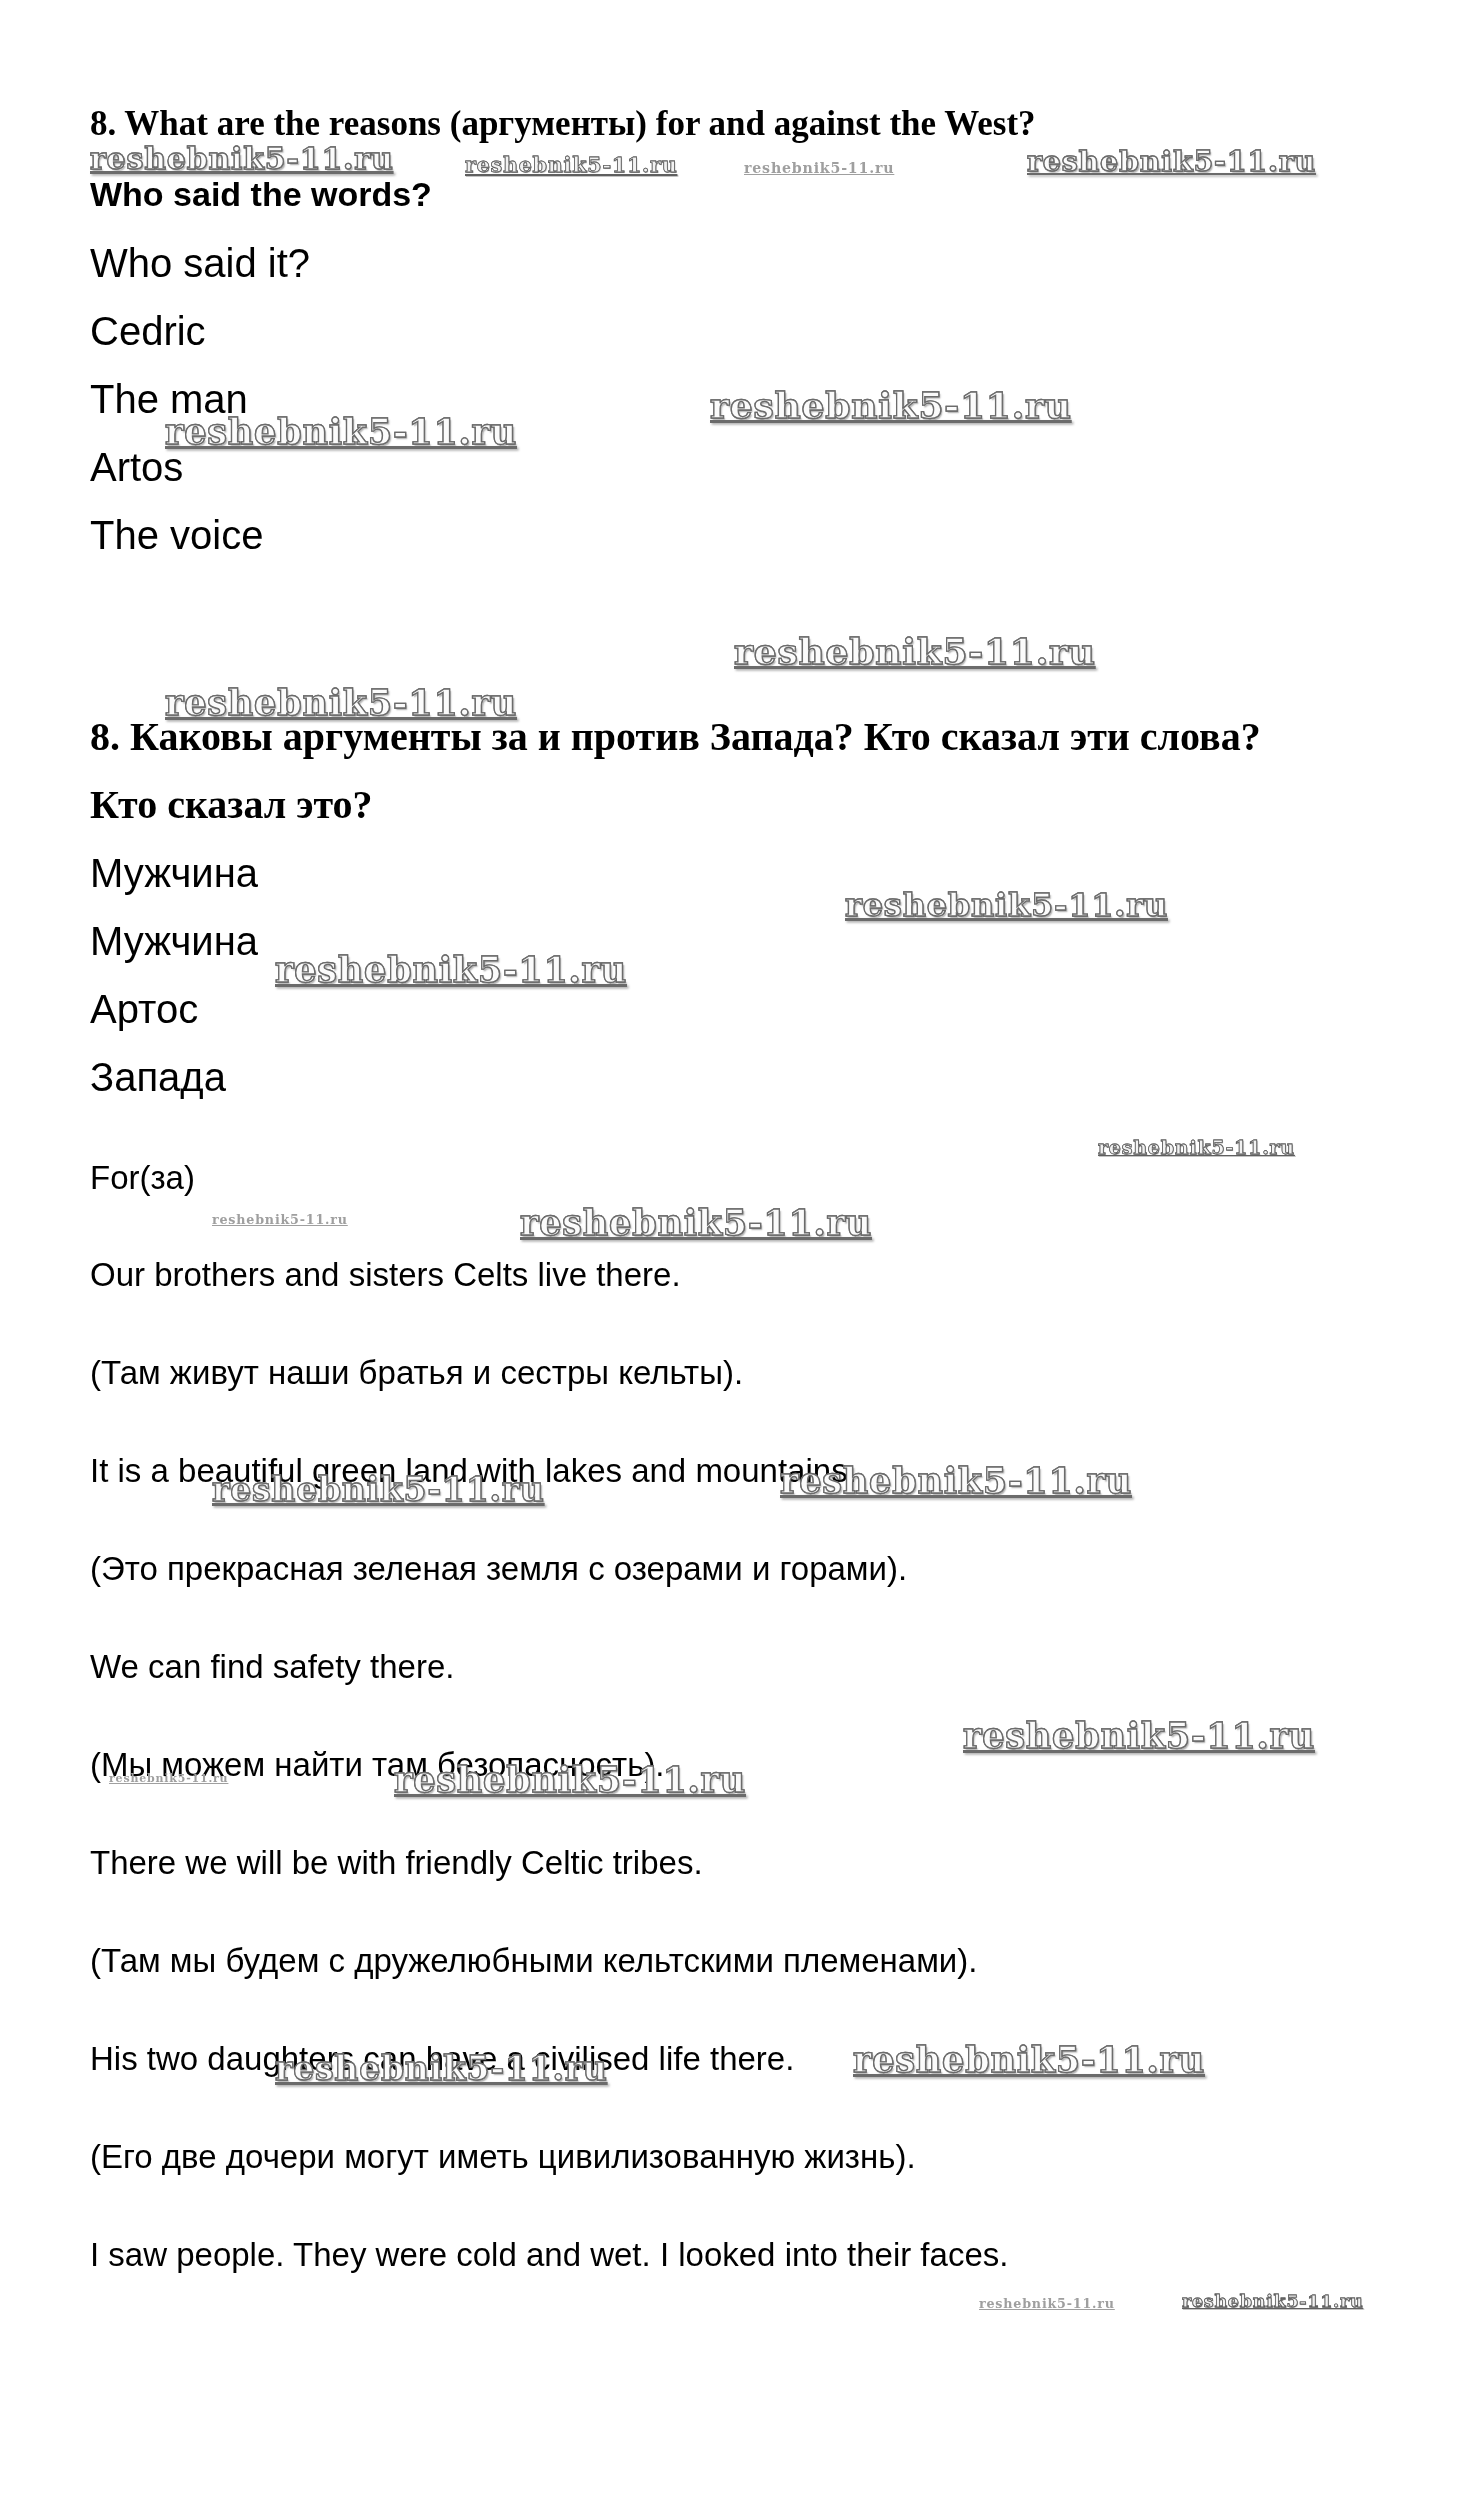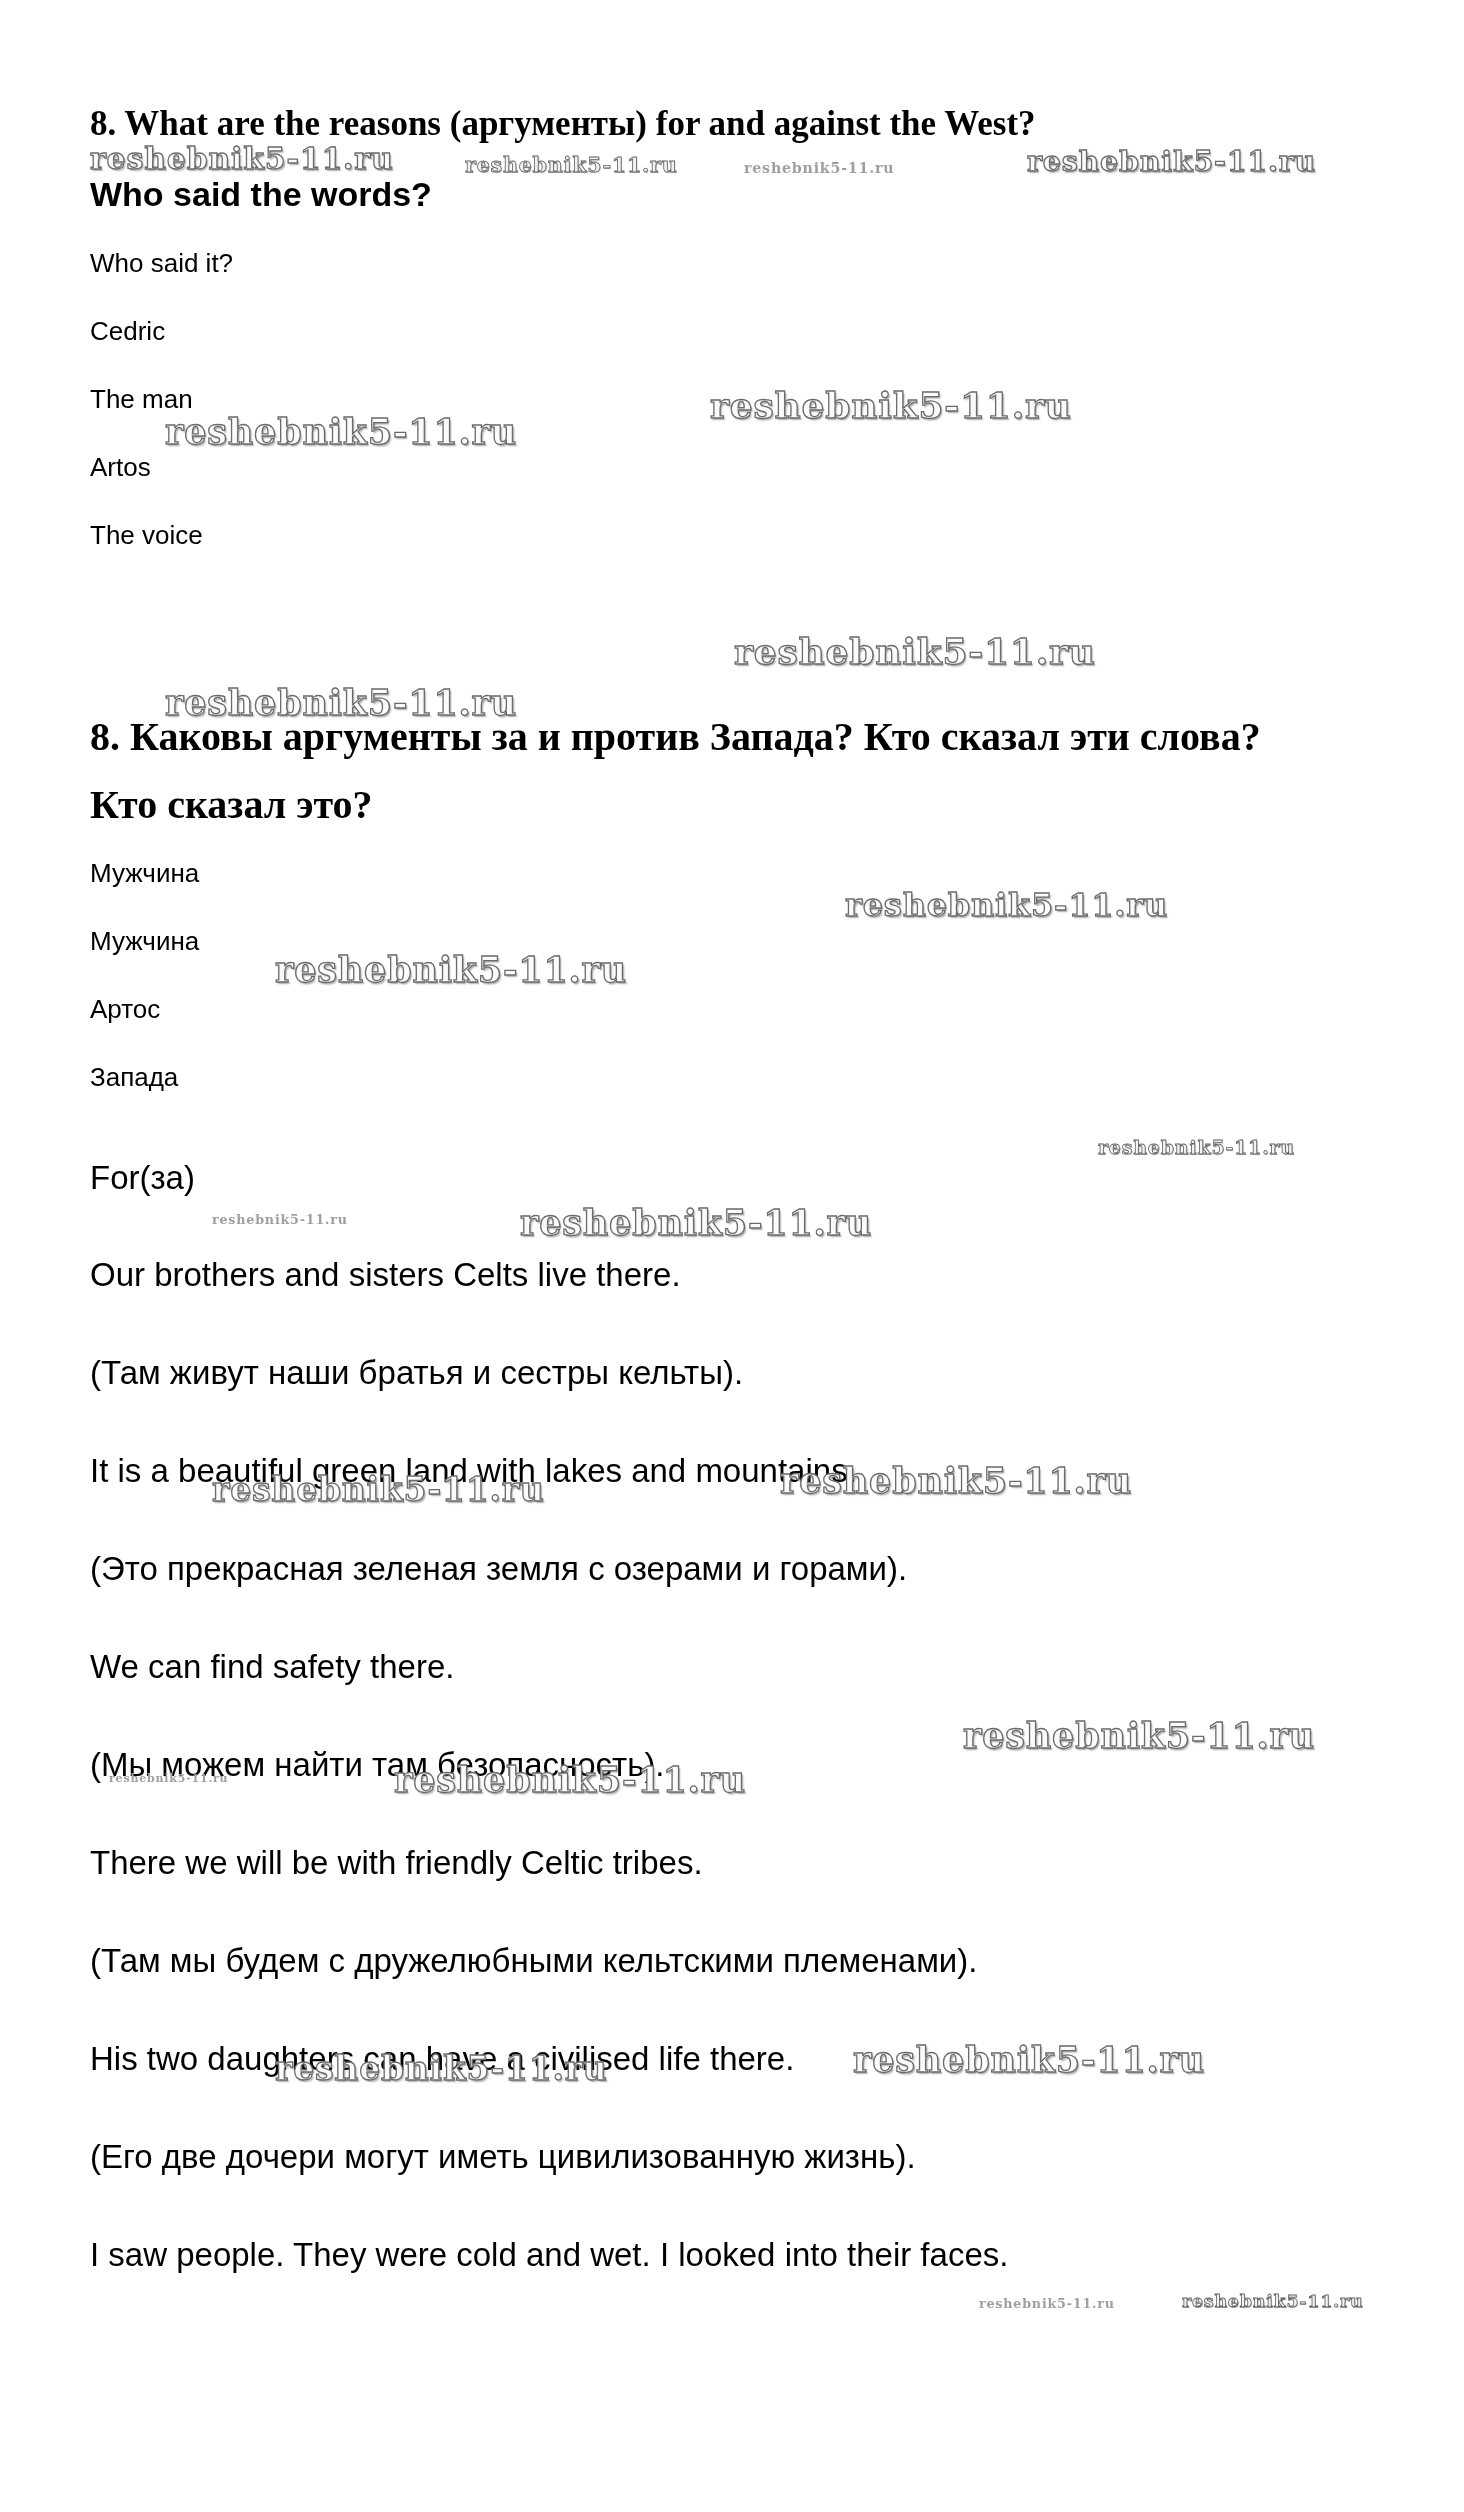--- a/index.html
+++ b/index.html
@@ -28,33 +28,34 @@
     font-size: 34px;
     line-height: 70px;
   }
   .h-ru {
     font-family: "Liberation Serif", serif;
     font-weight: bold;
     font-size: 40px;
     line-height: 68px;
     max-width: 1234px;
   }
-  .li { font-size: 26px; line-height: 68px; }
+  .li { font-size: 40px; line-height: 68px; }
   .gap { height: 134px; }
   .para { font-size: 33px; line-height: 68px; margin-bottom: 30px; }
   .for-label { margin-top: 33px; margin-bottom: 28.5px; }
 
   
   .wm {
     position: absolute;
     font-family: "DejaVu Serif", serif;
     font-weight: bold;
     white-space: nowrap;
     letter-spacing: 0.8px;
     pointer-events: none;
+    text-decoration: underline;
   }
   .wm-o {
     color: #fbfbfb;
     -webkit-text-stroke: 1.3px #6b6b6b;
     text-shadow: 1.6px 1.6px 1.6px rgba(70,70,70,0.45);
   }
   .wm-os {
     color: #f2f2f2;
     -webkit-text-stroke: 0.8px #5f5f5f;
     text-shadow: 0.8px 0.8px 0.8px rgba(70,70,70,0.4);

